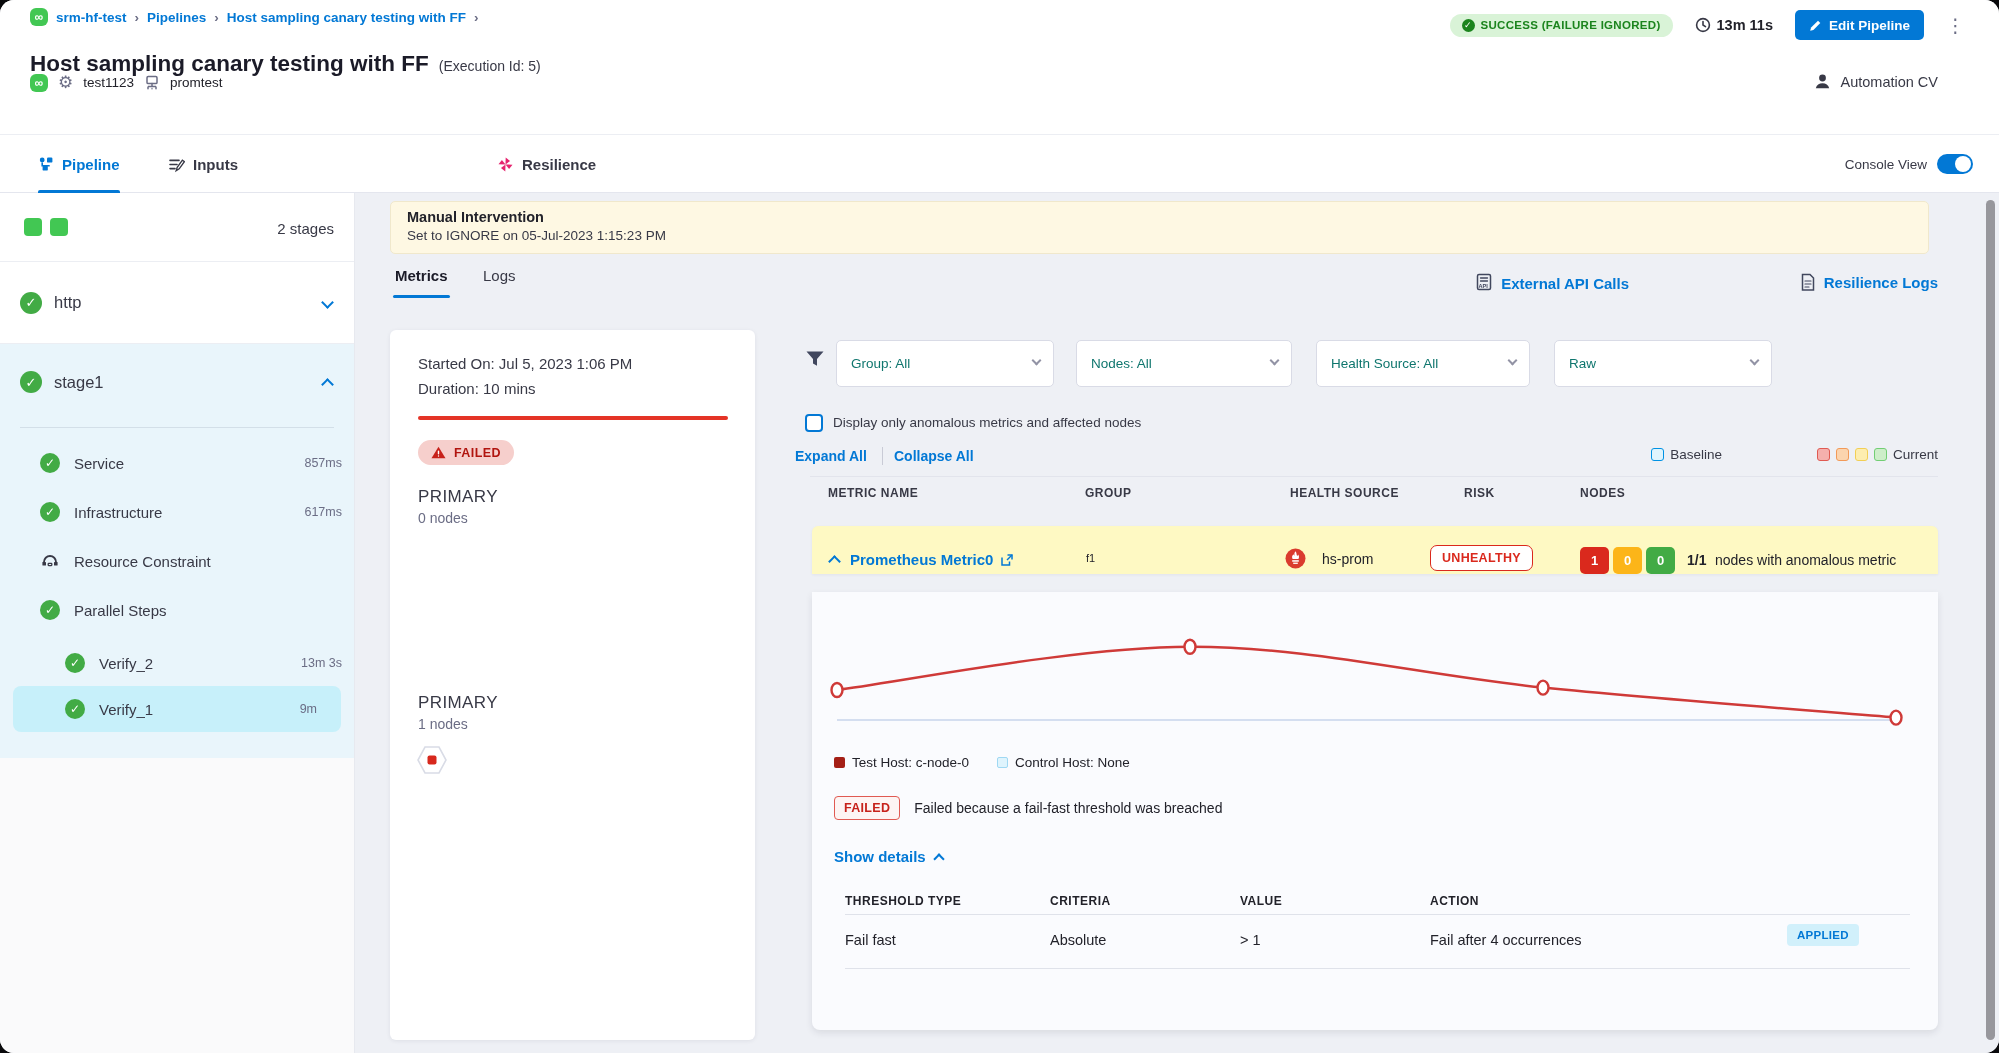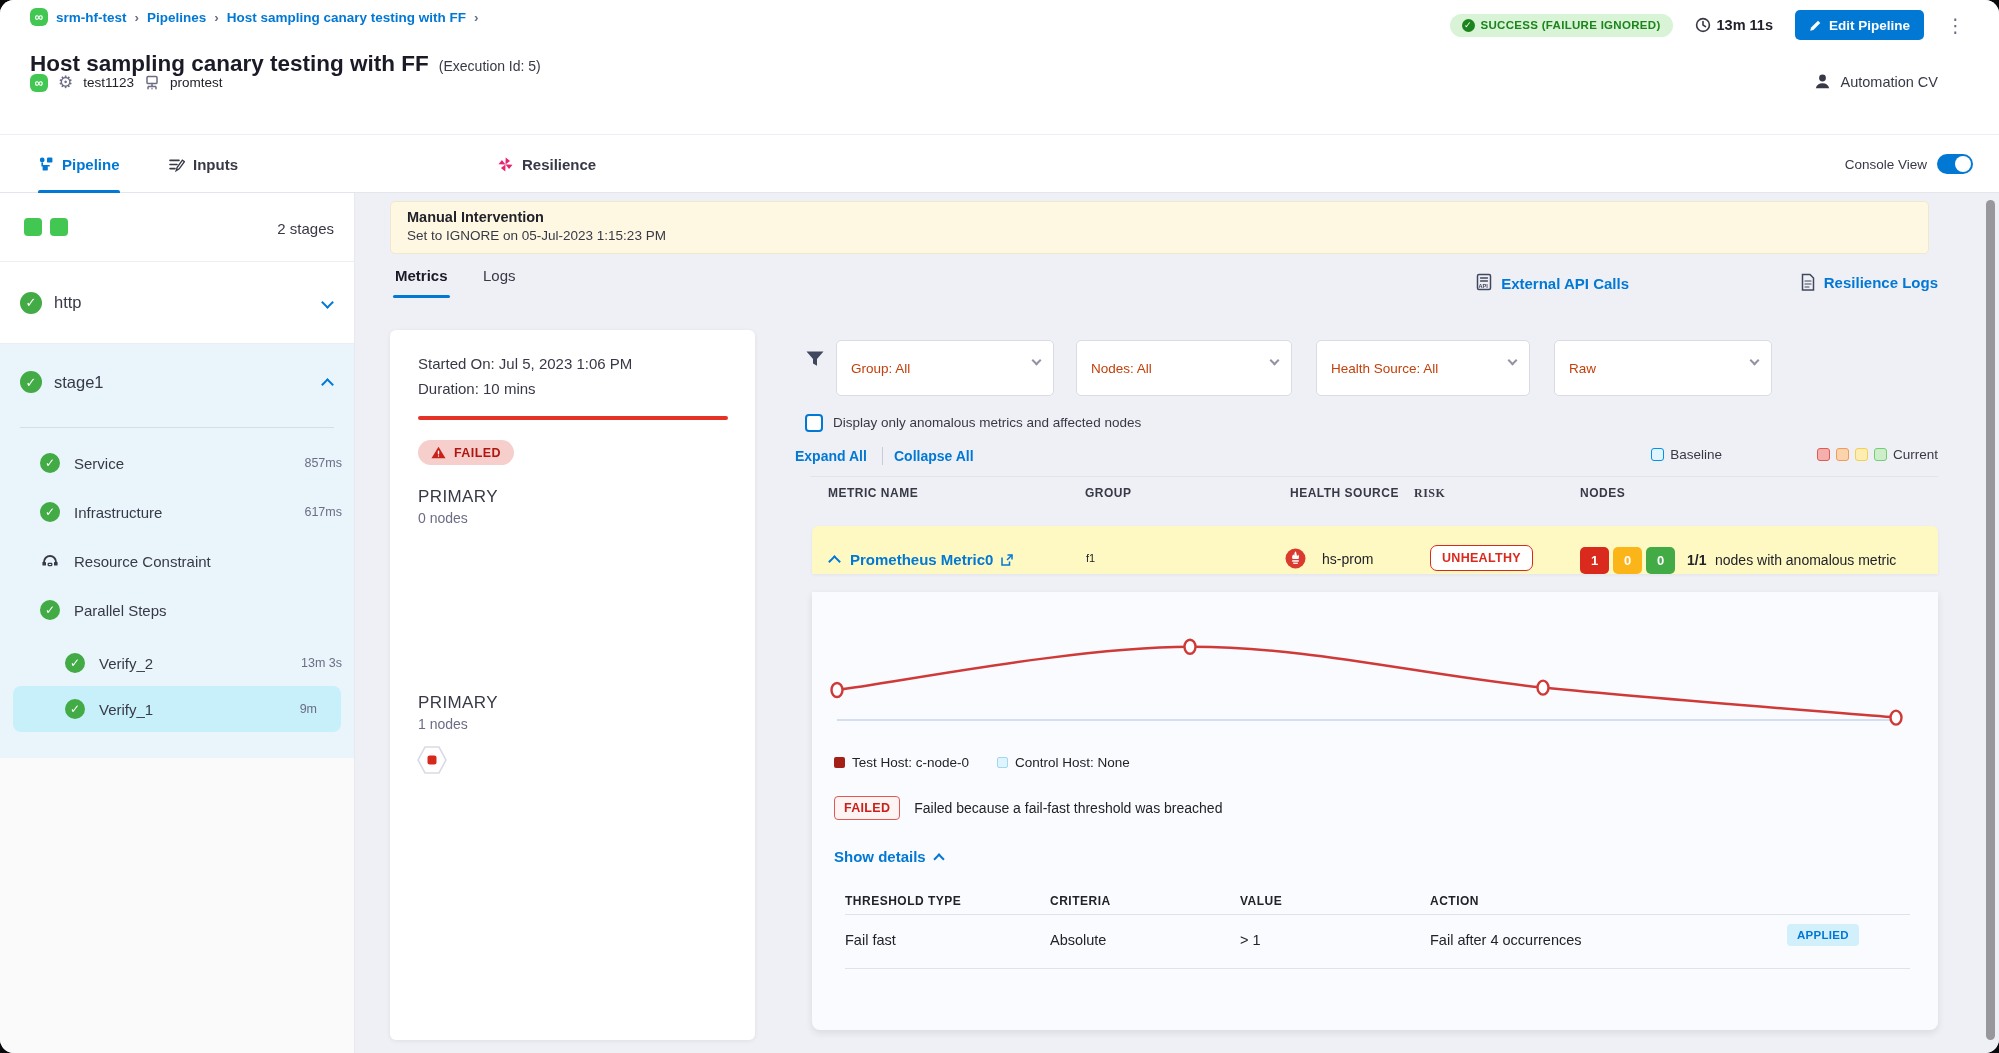--- a/index.html
+++ b/index.html
@@ -59,21 +59,21 @@
   .hlink{position:absolute;top:80px;display:flex;align-items:center;gap:8px;font-size:15px;font-weight:700;color:#0278d5;cursor:pointer;}
   
   .card-left{position:absolute;left:35px;top:137px;width:365px;height:710px;background:#fff;border-radius:6px;box-shadow:0 1px 4px rgba(40,41,61,.08);}
   .cl-line{position:absolute;left:28px;font-size:15px;color:#383946;}
   .redbar{position:absolute;left:28px;top:86px;width:310px;height:4px;border-radius:2px;background:#e43326;}
   .failed-pill{position:absolute;left:28px;top:110px;display:inline-flex;align-items:center;gap:8px;height:25px;padding:0 13px;border-radius:13px;background:#f6cfcc;color:#b1150f;font-size:12.5px;font-weight:700;letter-spacing:.4px;}
   .grp-title{position:absolute;left:28px;font-size:17px;color:#383946;letter-spacing:.4px;}
   .grp-sub{position:absolute;left:28px;font-size:14px;color:#6b6d85;}
   
   .rcol{position:absolute;left:425px;top:137px;width:1160px;height:710px;}
-  .select{position:absolute;top:10px;height:56px;background:#fff;border:1px solid #d9dbe6;border-radius:5px;display:flex;align-items:center;padding:0 14px;font-size:13.5px;color:#c2410c;cursor:pointer;}
+  .select{position:absolute;top:10px;height:47px;background:#fff;border:1px solid #d9dbe6;border-radius:5px;display:flex;align-items:center;padding:0 14px;font-size:13.5px;color:#0f766e;cursor:pointer;}
   .select .chev.gray{position:absolute;right:13px;top:16px;transform:rotate(45deg);}
   .cb{position:absolute;left:25px;top:84px;width:18px;height:18px;border:2px solid #0278d5;border-radius:4px;background:#fff;cursor:pointer;}
   .cb-label{position:absolute;left:53px;top:85px;font-size:13.5px;color:#383946;}
   .blink{font-size:14px;font-weight:600;color:#0278d5;cursor:pointer;}
   .legend{position:absolute;top:117px;display:flex;align-items:center;gap:6px;font-size:13.5px;color:#383946;}
   .lg-sq{width:13px;height:13px;border-radius:3px;}
   .tbl-head{position:absolute;font-size:12px;font-weight:700;letter-spacing:.5px;color:#383946;}
   .metric-row{position:absolute;left:32px;top:196px;width:1126px;height:48px;background:#fef9c3;border-radius:6px 6px 0 0;box-shadow:0 1px 3px rgba(40,41,61,.06);}
   .risk-badge{display:inline-block;padding:5px 11px;border:1.5px solid #da291d;border-radius:7px;color:#da291d;font-size:12.5px;font-weight:700;letter-spacing:.3px;background:#fff;}
   .node-badge{display:inline-flex;width:29px;height:27px;border-radius:5px;align-items:center;justify-content:center;color:#fff;font-size:13px;font-weight:700;}
@@ -332,21 +332,21 @@
         <span class="lg-sq" style="background:#fdedb0;border:1.5px solid #f2cf55;"></span>
         <span class="lg-sq" style="background:#cdeec9;border:1.5px solid #72ce74;"></span>
         <span>Current</span>
       </div>
 
       <div class="hline" style="left:30px;right:2px;top:146px;"></div>
 
       <div class="tbl-head" style="left:48px;top:156px;">METRIC NAME</div>
       <div class="tbl-head" style="left:305px;top:156px;">GROUP</div>
       <div class="tbl-head" style="left:510px;top:156px;">HEALTH SOURCE</div>
-      <div class="tbl-head" style="left:634px;top:156px;font-family:Liberation Serif, serif;">RISK</div>
+      <div class="tbl-head" style="left:684px;top:156px;">RISK</div>
       <div class="tbl-head" style="left:800px;top:156px;">NODES</div>
 
       <div class="metric-row">
         <span class="chev up" style="position:absolute;left:18px;top:31px;"></span>
         <a class="abs" style="left:38px;top:25px;font-size:15px;font-weight:600;color:#0278d5;display:flex;gap:7px;align-items:center;">
           <span>Prometheus Metric0</span>
           <svg width="14" height="14" viewBox="0 0 14 14">
                 <path d="M2 4.5v7.5h7.5V8.5" fill="none" stroke="#0278d5" stroke-width="1.5"></path>
                 <path d="M7.5 2h4.5v4.5" fill="none" stroke="#0278d5" stroke-width="1.5"></path>
                 <path d="M12 2L7 7" stroke="#0278d5" stroke-width="1.5"></path>

